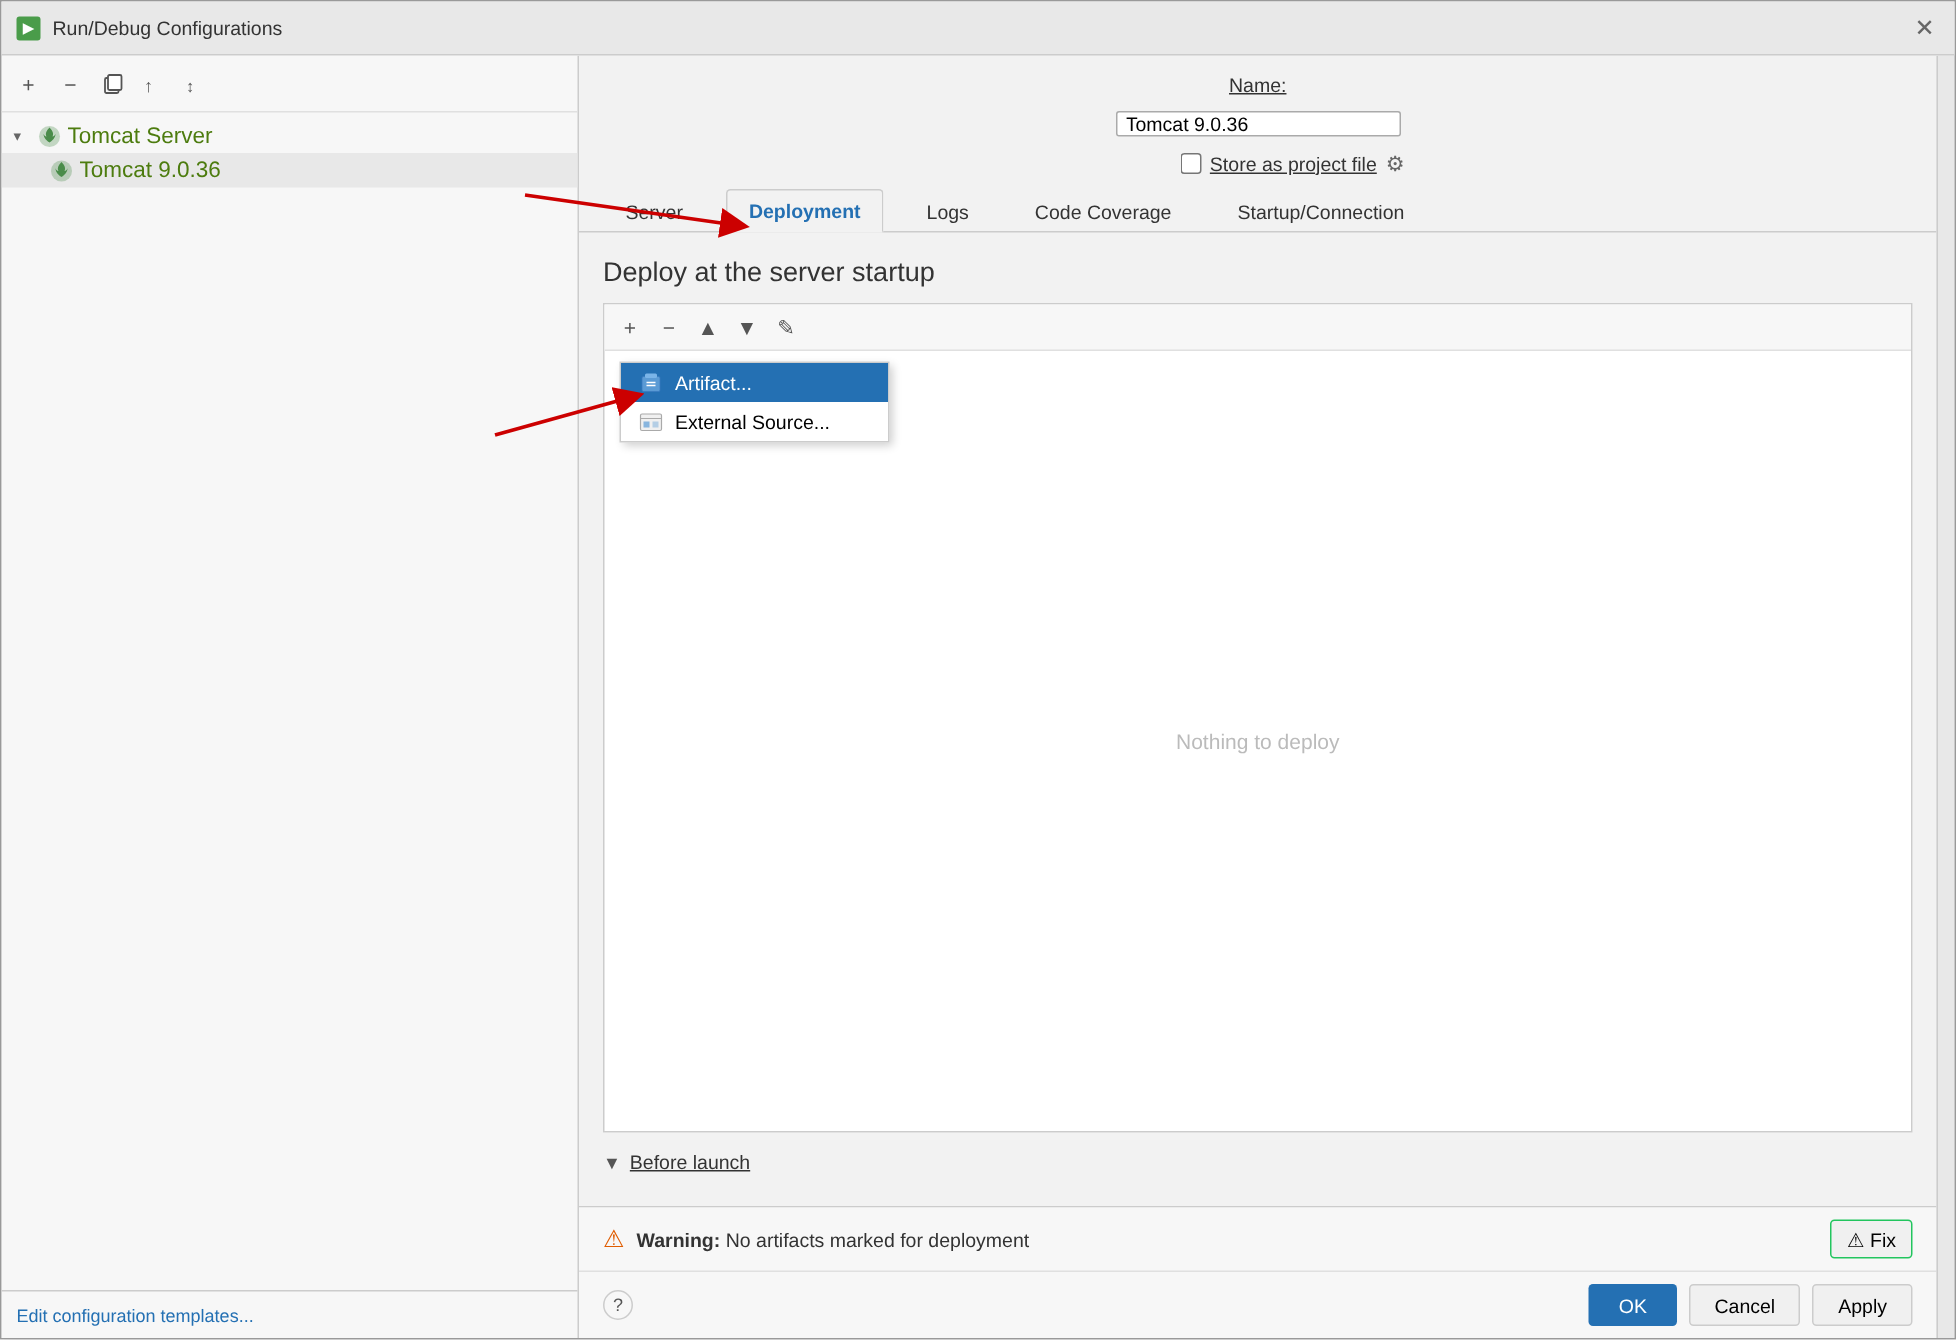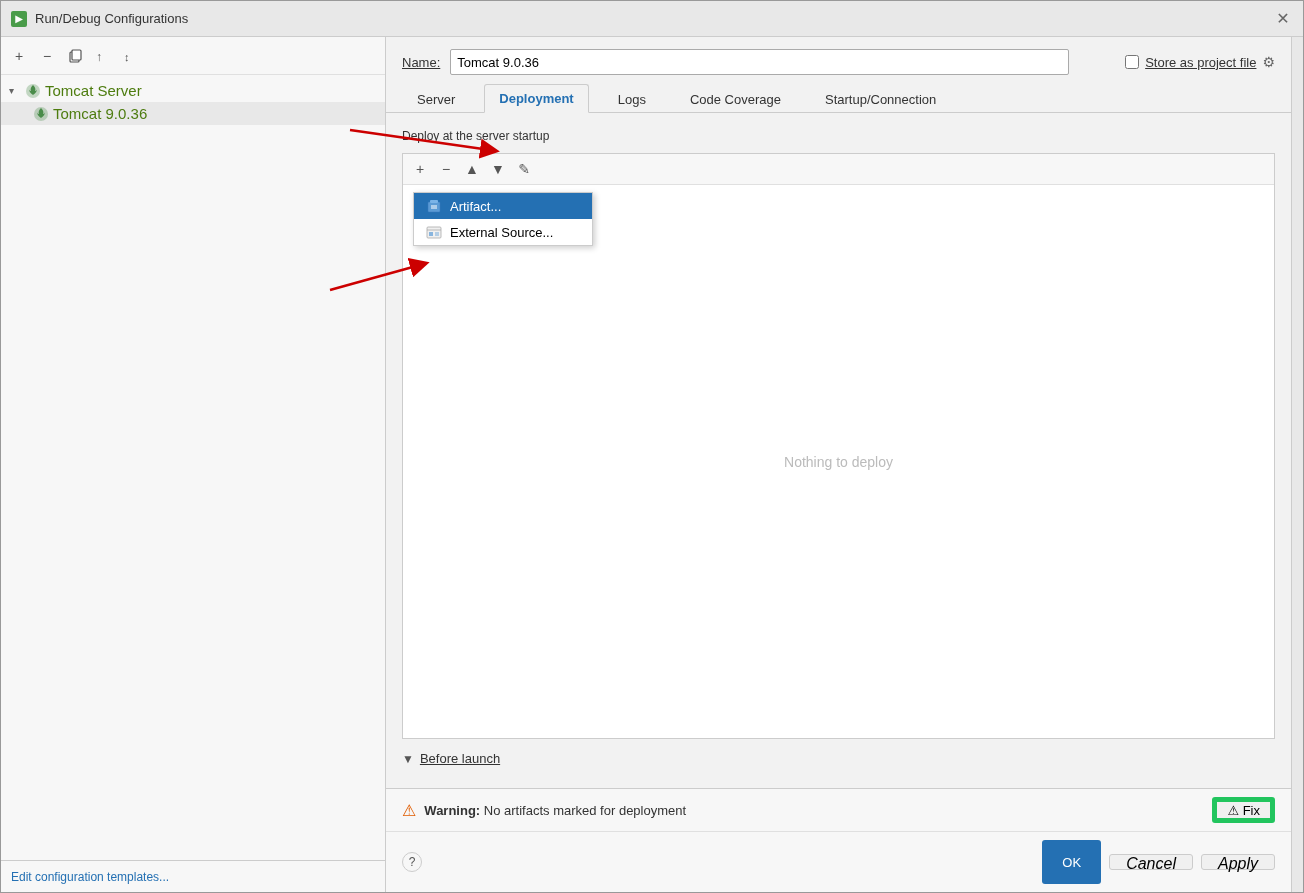--- a/index.html
+++ b/index.html
@@ -147,20 +147,21 @@
       flex: 1;
       display: flex;
       flex-direction: column;
       background: #f2f2f2;
     }
     .name-row {
       display: flex;
       align-items: center;
       padding: 12px 16px 8px 16px;
       gap: 10px;
+      flex-direction: column;
     }
     .name-label {
       font-size: 13px;
       color: #333;
       text-decoration: underline;
     }
     .name-input {
       flex: 1;
       height: 26px;
       border: 1px solid #aaa;
@@ -234,21 +235,21 @@
       overflow-y: auto;
       display: flex;
       flex-direction: column;
     }
     .deploy-section {
       flex: 1;
       display: flex;
       flex-direction: column;
     }
     .deploy-label {
-      font-size: 12px;
+      font-size: 18px;
       color: #333;
       margin-bottom: 10px;
     }
     .deploy-box {
       flex: 1;
       border: 1px solid #ccc;
       background: white;
       display: flex;
       flex-direction: column;
       position: relative;
@@ -356,57 +357,56 @@
     }
     .warning-text {
       font-size: 13px;
       color: #333;
       flex: 1;
     }
     .warning-text strong { font-weight: 600; }
     .fix-btn {
       height: 26px;
       padding: 0 10px;
-      border: 5px solid #22c55e;
+      border: 1px solid #22c55e;
       border-radius: 3px;
       background: #f0f0f0;
       cursor: pointer;
       font-size: 13px;
       display: flex;
       align-items: center;
       gap: 4px;
     }
     .action-buttons {
       display: flex;
       align-items: center;
       justify-content: flex-end;
       padding: 8px 16px;
       gap: 8px;
       border-top: 1px solid #e0e0e0;
     }
     .btn-ok {
-      height: 44px;
+      height: 28px;
       padding: 0 20px;
       background: #2470B3;
       color: white;
       border: none;
       border-radius: 3px;
       cursor: pointer;
       font-size: 13px;
       text-align: right;
     }
     .btn-cancel, .btn-apply {
-      height: 16px;
+      height: 28px;
       padding: 0 16px;
       background: #f0f0f0;
       border: 1px solid #ccc;
       border-radius: 3px;
       cursor: pointer;
-      font-size: 16px;
-      font-style: italic;
+      font-size: 13px;
     }
     .help-icon {
       width: 20px;
       height: 20px;
       border: 1px solid #ccc;
       border-radius: 50%;
       display: flex;
       align-items: center;
       justify-content: center;
       font-size: 12px;

